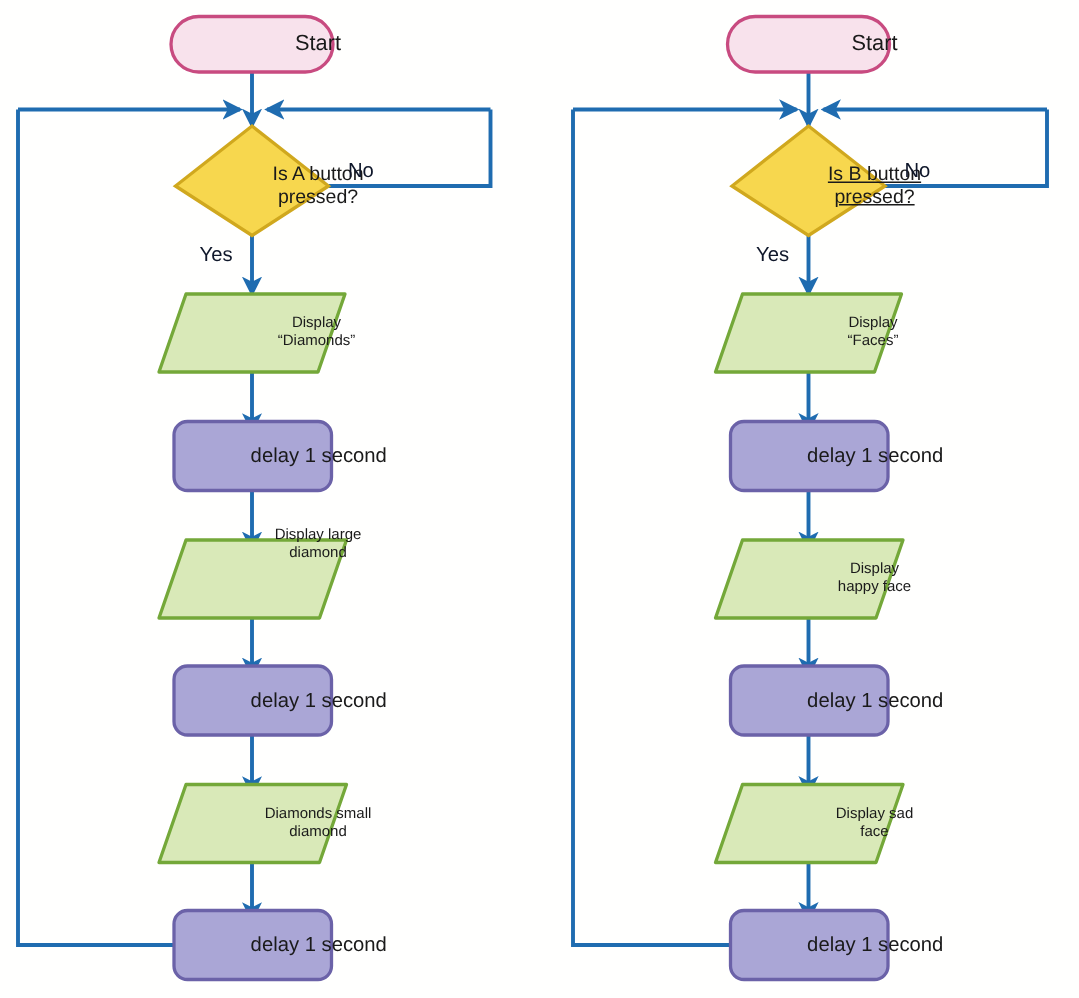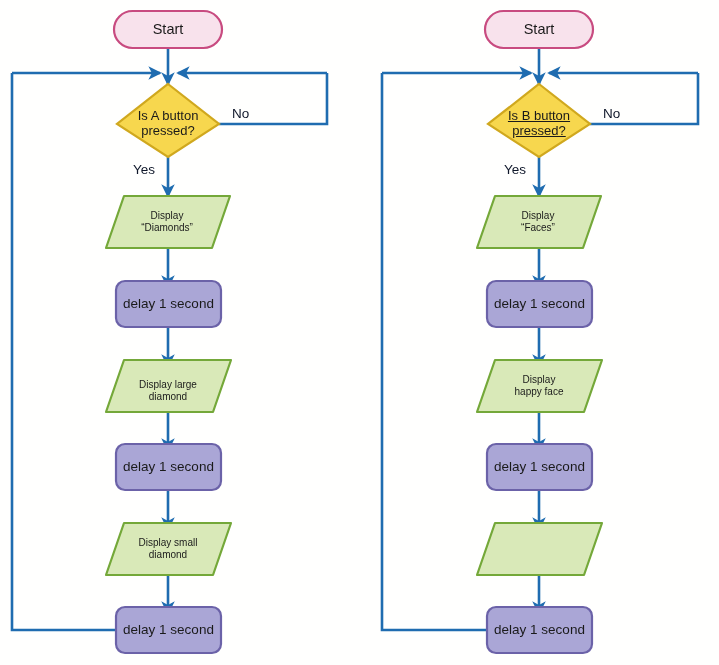--- a/index.html
+++ b/index.html
@@ -28,20 +28,21 @@
     position: absolute;
     display: flex;
     align-items: center;
     justify-content: center;
     text-align: center;
     font-family: "Liberation Sans", sans-serif;
     color: #1a1a1a;
     line-height: 1.18;
     pointer-events: none;
     white-space: pre-line;
+    margin-left: 44px;
   }
   .lbl-start    { font-size: 14.5px; }
   .lbl-decision { font-size: 13px; }
   .lbl-output   { font-size: 10px; }
   .lbl-process  { font-size: 13.5px; text-align: center; }
   .edge-label {
     position: absolute;
     font-family: "Liberation Sans", sans-serif;
     font-size: 13.5px;
     color: #0f172a;
@@ -120,37 +121,39 @@
       <rect x="487" y="607" width="105" height="46" rx="9" ry="9" fill="#aaa6d6" stroke="#6b62a8" stroke-width="2.2"></rect>
     </g>
   </svg>
 
   <div class="node-label lbl-start" style="left:114px; top:11px;  width:108px; height:37px;">Start</div>
   <div class="node-label lbl-decision" style="left:117px; top:98px;  width:102px; height:50px;">Is A button
 pressed?</div>
   <div class="node-label lbl-output" style="left:108px; top:196px; width:118px; height:52px;">Display
 “Diamonds”</div>
   <div class="node-label lbl-process" style="left:116px; top:281px; width:105px; height:46px;">delay 1 second</div>
-  <div class="node-label lbl-output" style="left:108px; top:372px; width:120px; height:38px;">Display large
+  <div class="node-label lbl-output" style="left:108px; top:344px; width:120px; height:38px;">Display large
 diamond</div>
   <div class="node-label lbl-process" style="left:116px; top:444px; width:105px; height:46px;">delay 1 second</div>
-  <div class="node-label lbl-output" style="left:108px; top:523px; width:120px; height:52px;">Display small
+  <div class="node-label lbl-output" style="left:108px; top:523px; width:120px; height:52px;">Diamonds small
 diamond</div>
   <div class="node-label lbl-process" style="left:116px; top:607px; width:105px; height:46px;">delay 1 second</div>
 
   <div class="edge-label" style="left:232px; top:106px;">No</div>
   <div class="edge-label" style="left:133px; top:162px;">Yes</div>
 
   <div class="node-label lbl-start" style="left:485px; top:11px;  width:108px; height:37px;">Start</div>
   <div class="node-label lbl-decision" style="left:488px; top:98px;  width:102px; height:50px;text-decoration:underline;">Is B button
 pressed?</div>
   <div class="node-label lbl-output" style="left:479px; top:196px; width:118px; height:52px;">Display
 “Faces”</div>
   <div class="node-label lbl-process" style="left:487px; top:281px; width:105px; height:46px;">delay 1 second</div>
   <div class="node-label lbl-output" style="left:479px; top:360px; width:120px; height:52px;">Display
 happy face</div>
   <div class="node-label lbl-process" style="left:487px; top:444px; width:105px; height:46px;">delay 1 second</div>
+  <div class="node-label lbl-output" style="left:479px; top:523px; width:120px; height:52px;">Display sad
+face</div>
   <div class="node-label lbl-process" style="left:487px; top:607px; width:105px; height:46px;">delay 1 second</div>
 
   <div class="edge-label" style="left:603px; top:106px;">No</div>
   <div class="edge-label" style="left:504px; top:162px;">Yes</div>
 
 </div>
 
 </body></html>

